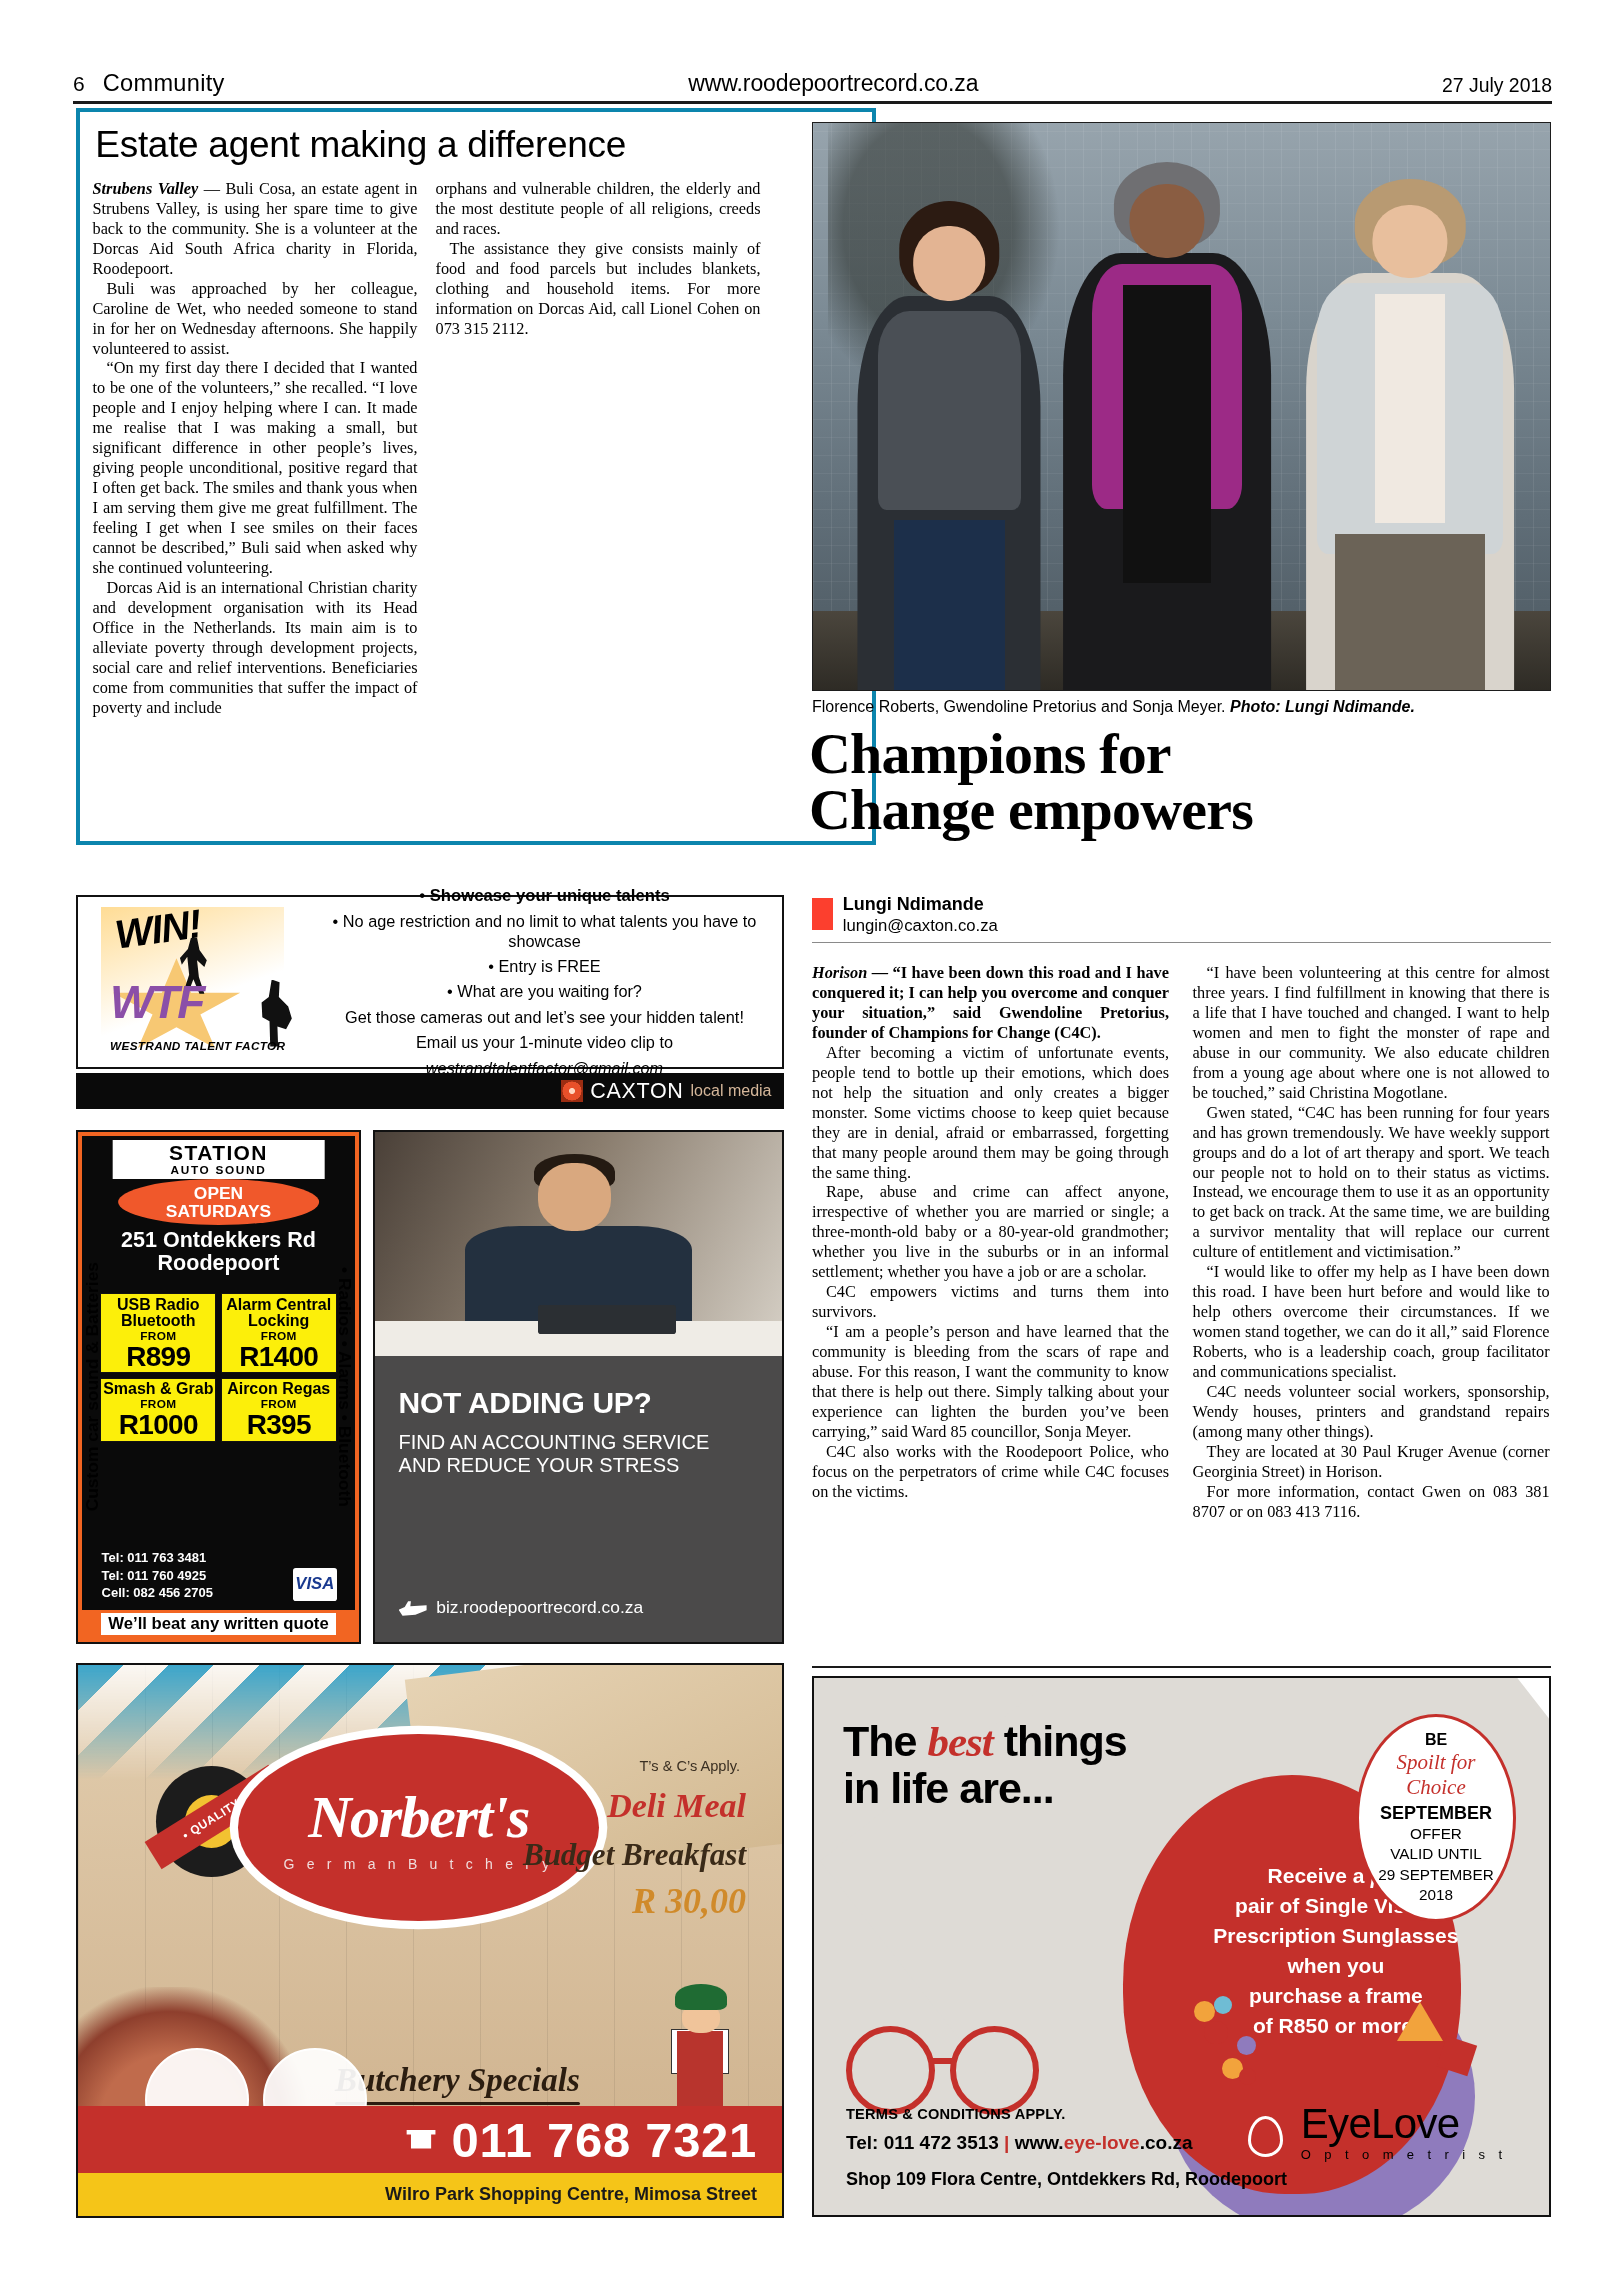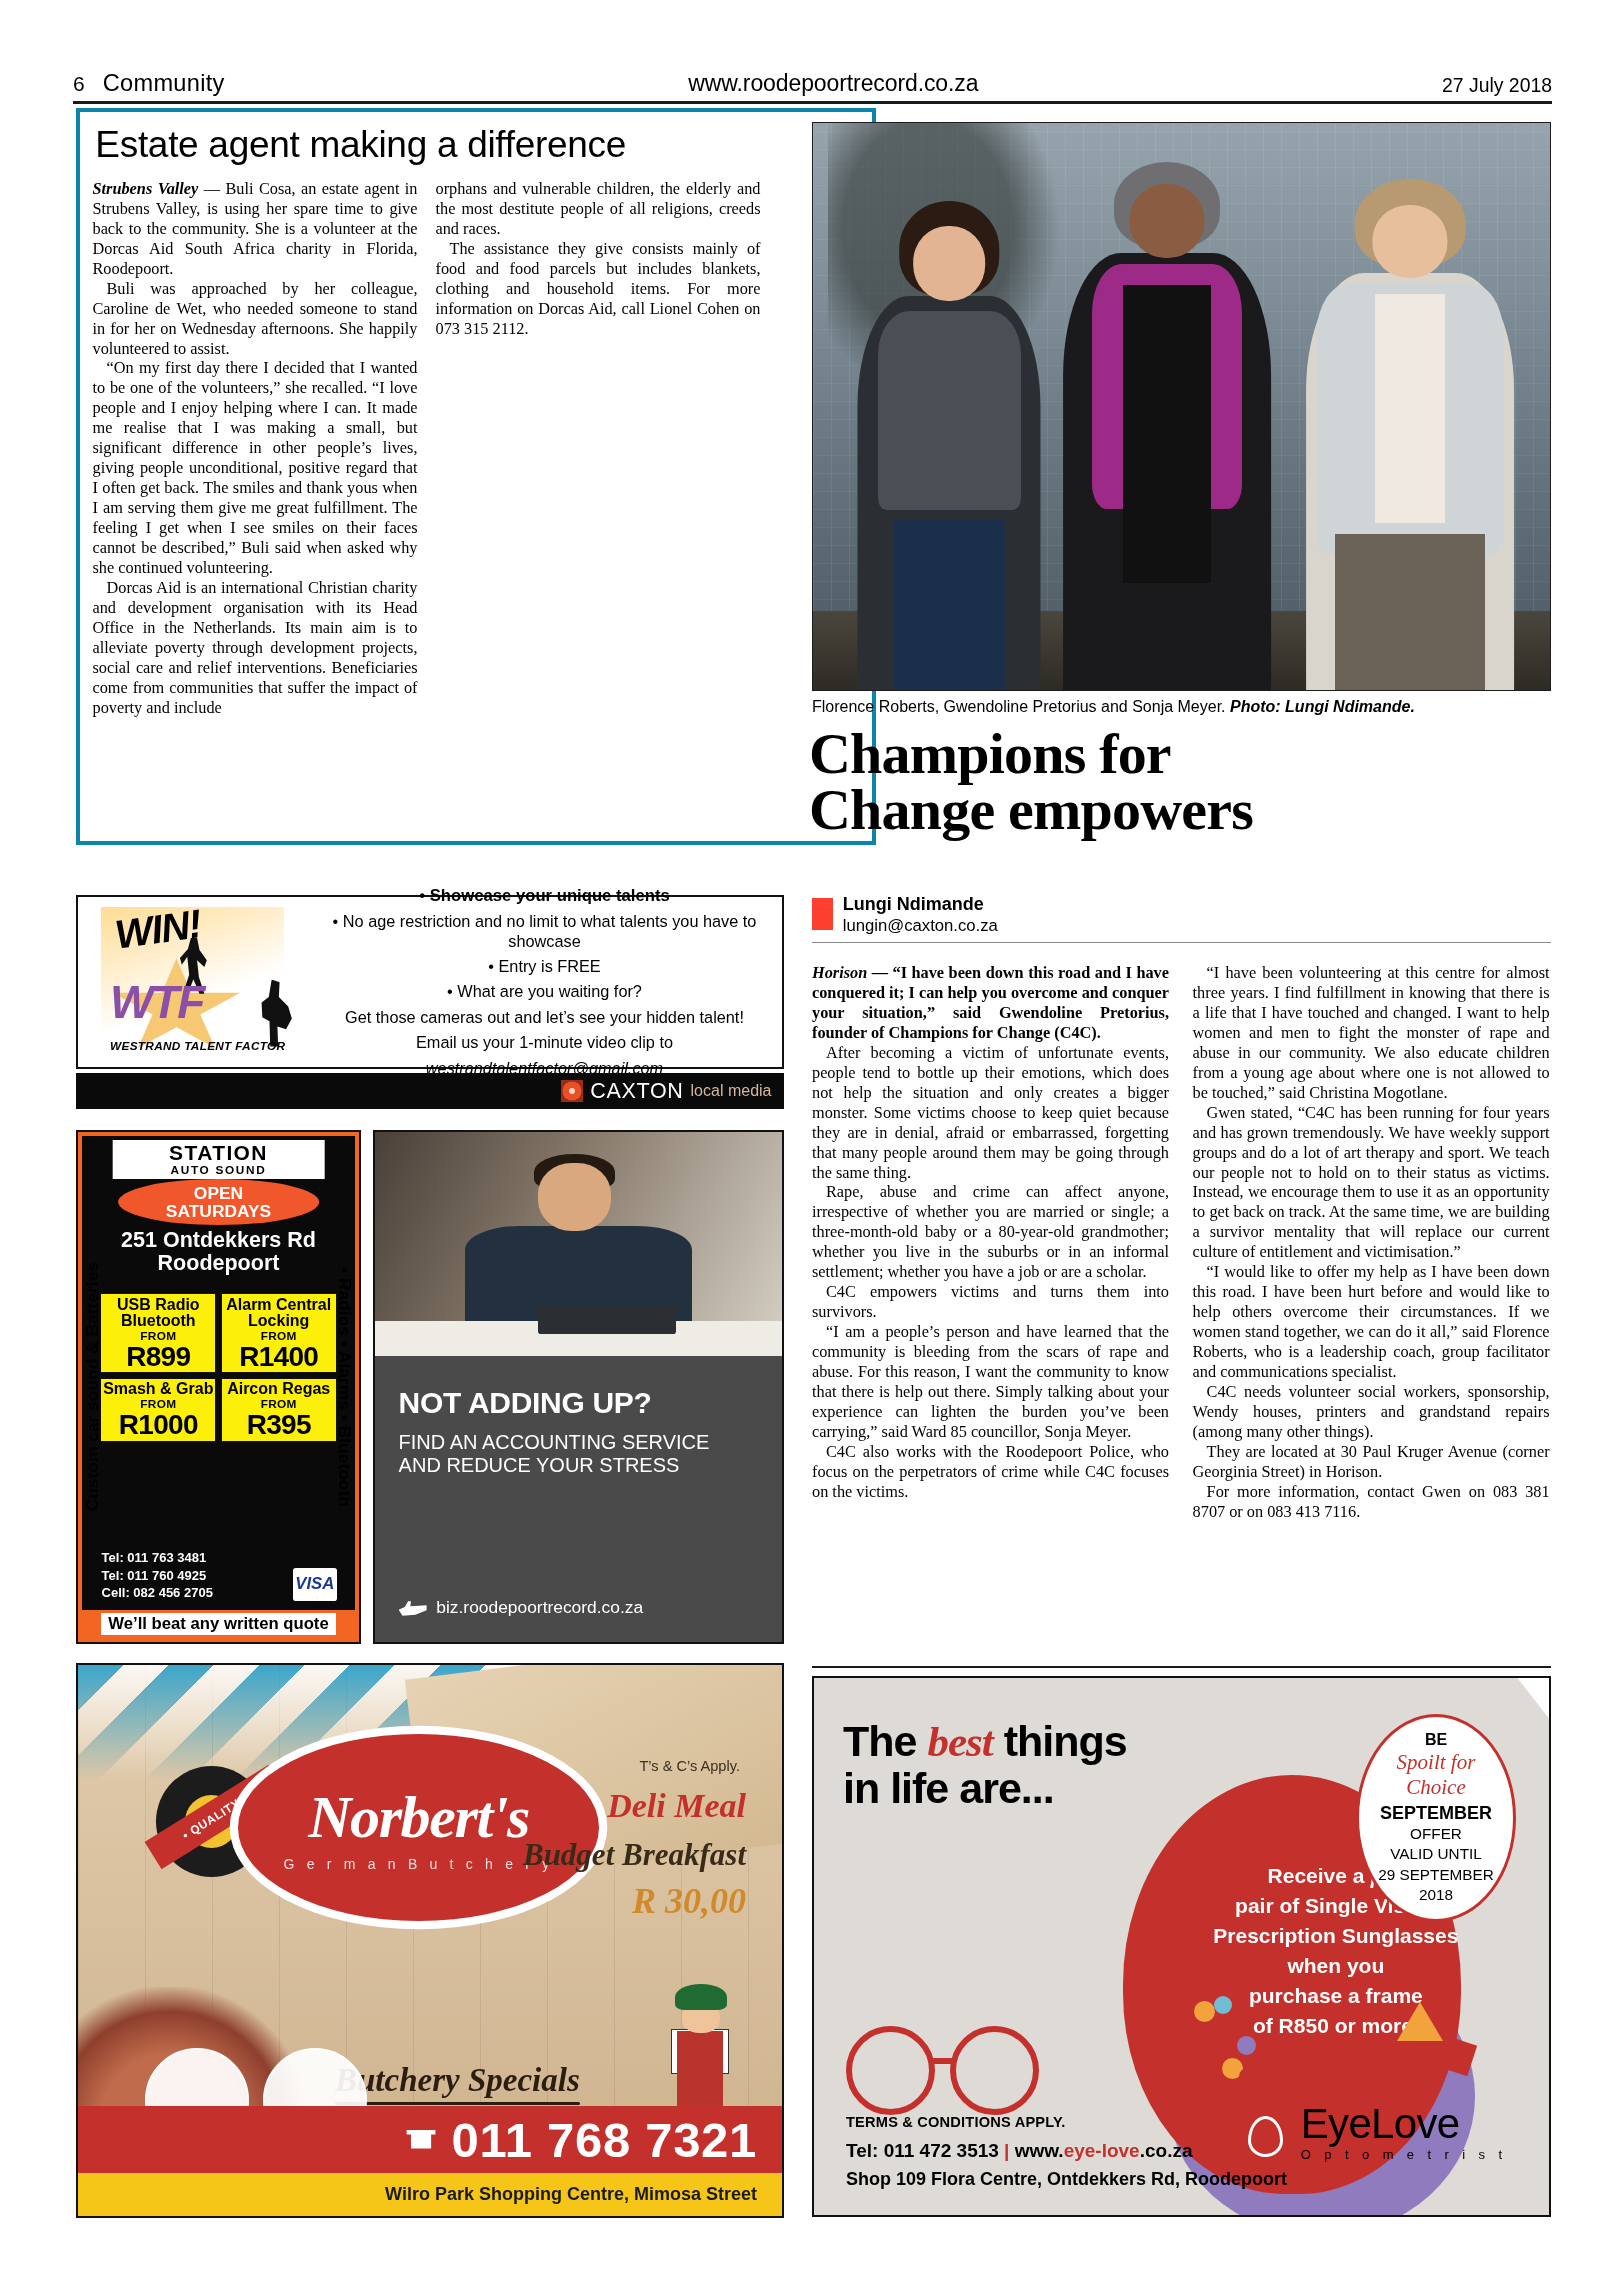--- a/index.html
+++ b/index.html
@@ -370,21 +370,21 @@
   .ey-tri { position:absolute; right:106px; bottom:174px; width:0; height:0;
     border-left:23.6px solid transparent; border-right:23.6px solid transparent;
     border-bottom:39px solid #f2a33c; z-index:4; }
   .ey-sq { position:absolute; right:76px; bottom:143px; width:32px; height:32px;
     background:#c4302b; transform:rotate(18deg); z-index:4; }
   .ey-foot { position:absolute; left:32px; bottom:25px; z-index:6; }
   .ey-foot .tc { font-size:14.6px; font-weight:bold; letter-spacing:0.2px; }
   .ey-foot .tel { font-size:19px; font-weight:bold; margin-top:9.7px; }
   .ey-foot .tel .sep { color:#c4302b; }
   .ey-foot .tel .site { color:#c4302b; }
-  .ey-foot .addr { font-size:18px; font-weight:bold; margin-top:7px; }
+  .ey-foot .addr { font-size:18px; font-weight:bold; margin-top:15px; }
   .ey-logo { position:absolute; right:42px; bottom:53px; display:flex; align-items:center; gap:12.5px; z-index:6; }
   .ey-logo .mark { width:51px; height:51px; background:#c4302b; position:relative; }
   .ey-logo .mark::after { content:""; position:absolute; left:11px; top:8.3px; width:29px; height:35px;
     border:3.5px solid #fff; border-radius:50% 50% 50% 50%/60% 60% 40% 40%; }
   .ey-logo .txt .t1 { font-size:42px; letter-spacing:-0.7px; line-height:.95; }
   .ey-logo .txt .t2 { font-size:13px; letter-spacing:4.9px; margin-top:2.8px; }
 </style>
 </head>
 <body>
 

